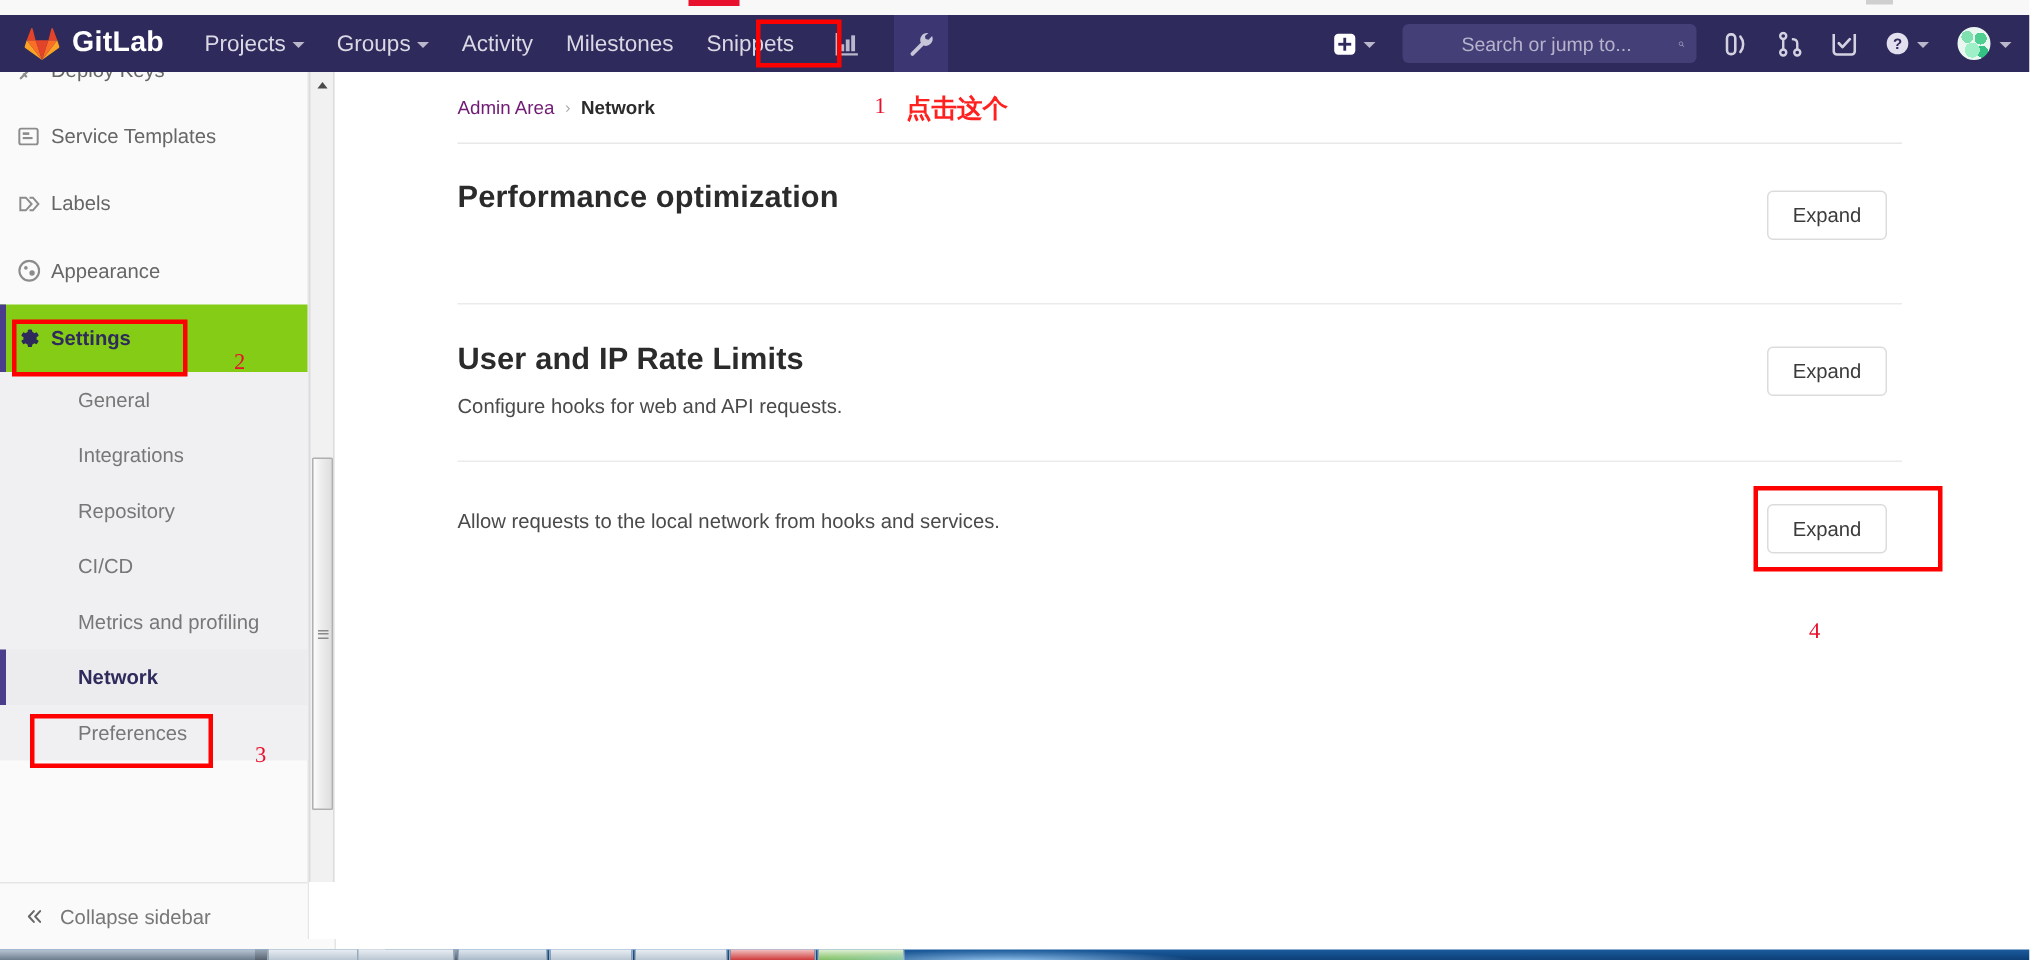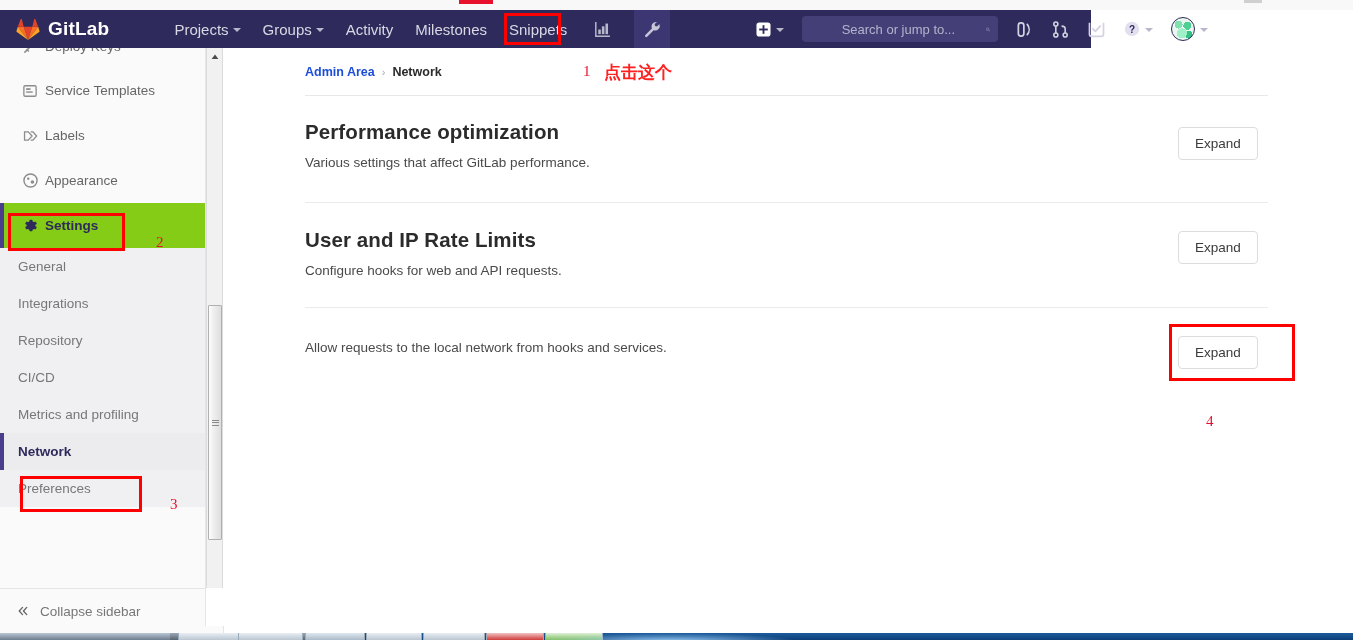--- a/index.html
+++ b/index.html
@@ -21,23 +21,23 @@
     position: absolute; left: 459px; top: 0px; width: 34px; height: 4px;
     background: #e8112d;
   }
   .chrome-grey-frag {
     position: absolute; left: 1244px; top: 0px; width: 18px; height: 3px;
     background: #cfcfcf;
   }
 
   
   .navbar {
-    position: absolute; left: 0; top: 10px; width: 1091px; height: 38px;
+    position: absolute; left: 0; top: 10px; width: 1353px; height: 38px;
     background: #2e2a5b;
-    display: flex; align-items: center; gap: 38px;
+    display: flex; align-items: center;
   }
   .brand {
     display: flex; align-items: center; gap: 8px;
     margin-left: 16px; margin-right: 16px;
   }
   .tanuki { width: 24px; height: 22px; display:block; }
   .brand-text {
     color: #fff; font-size: 19px; font-weight: 600; letter-spacing: .2px;
     font-family: "Liberation Sans", sans-serif;
   }
@@ -88,35 +88,35 @@
   
   .sidebar {
     position: absolute; left: 0; top: 48px; width: 206px; height: 585px;
     background: #fafafa; border-right: 1px solid #e5e5e5;
     overflow: hidden;
   }
   .side-scroll {
     position: absolute; left:0; top:0; width: 206px; height: 540px; overflow: hidden;
   }
   .side-item {
-    height: 45px; display:flex; align-items:center; padding-left: 23px;
+    height: 45px; display:flex; align-items:center; padding-left: 12px;
     color: #666; font-size: 13.5px; cursor:pointer; position: relative;
     white-space: nowrap;
   }
   .side-item .ico { width: 22px; display:flex; align-items:center; color:#8c8c8c; }
   .side-item.partial { height: 20px; align-items: flex-start; overflow:hidden; }
   .side-item.selected {
     background: #84cc16; color: #2e2a5b; font-weight: 600;
   }
   .side-item.selected .ico { color:#2e2a5b; }
   .side-item.selected::before {
     content:''; position:absolute; left:0; top:0; bottom:0; width:4px; background:#4a3e8c;
   }
   .sub-item {
-    height: 37px; display:flex; align-items:center; padding-left: 18px;
+    height: 37px; display:flex; align-items:center; padding-left: 52px;
     color: #777; font-size: 13.5px; cursor:pointer; position:relative;
     white-space: nowrap;
   }
   .sub-item.active {
     background:#ececef; color:#2e2a5b; font-weight:600;
   }
   .sub-item.active::before {
     content:''; position:absolute; left:0; top:0; bottom:0; width:4px; background:#4a3e8c;
   }
   .subnav-wrap { background:#f0f0f2; }
@@ -148,21 +148,21 @@
 
   
   .main {
     position:absolute; left: 224px; top: 48px; right:0; height: 585px;
     background:#fff; overflow:hidden;
   }
   .breadcrumb {
     position:absolute; left: 81px; top: 17px;
     font-size: 12.5px; color:#555; display:flex; align-items:center; gap:7px;
   }
-  .breadcrumb .crumb-link { color:#1d4ed8; cursor:pointer;font-weight:bold; }
+  .breadcrumb .crumb-link { color:#701a75; cursor:pointer; }
   .breadcrumb .crumb-sep { color:#aaa; font-size:11px; }
   .breadcrumb .crumb-cur { color:#2b2b2b; font-weight:600; cursor:pointer; }
   .bc-rule {
     position:absolute; left: 81px; top: 47px; width: 963px; height:1px; background:#e8e8e8;
   }
 
   .section {
     position:absolute; left:81px; width: 1040px;
   }
   .section .sec-title {
@@ -449,21 +449,20 @@
 
     <div class="breadcrumb">
       <span class="crumb-link">Admin Area</span>
       <span class="crumb-sep">›</span>
       <span class="crumb-cur">Network</span>
     </div>
     <div class="bc-rule"></div>
 
     <div class="section" style="top:72px;">
       <div class="sec-title">Performance optimization</div>
-      <div class="sec-desc">Various settings that affect GitLab performance.</div>
     </div>
     <button class="expand-btn" style="left:954px; top:79px;">Expand</button>
     <div class="sec-rule" style="top:154px;"></div>
 
     <div class="section" style="top:180px;">
       <div class="sec-title">User and IP Rate Limits</div>
       <div class="sec-desc">Configure hooks for web and API requests.</div>
     </div>
     <button class="expand-btn" style="left:954px; top:183px;">Expand</button>
     <div class="sec-rule" style="top:259px;"></div>

